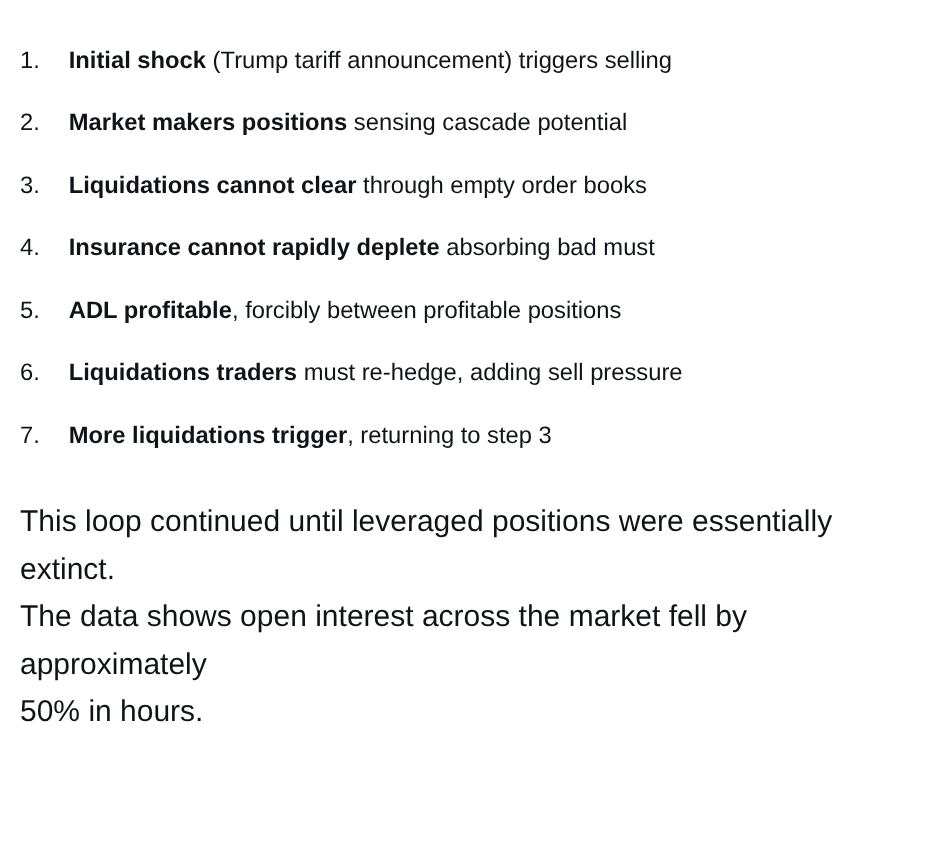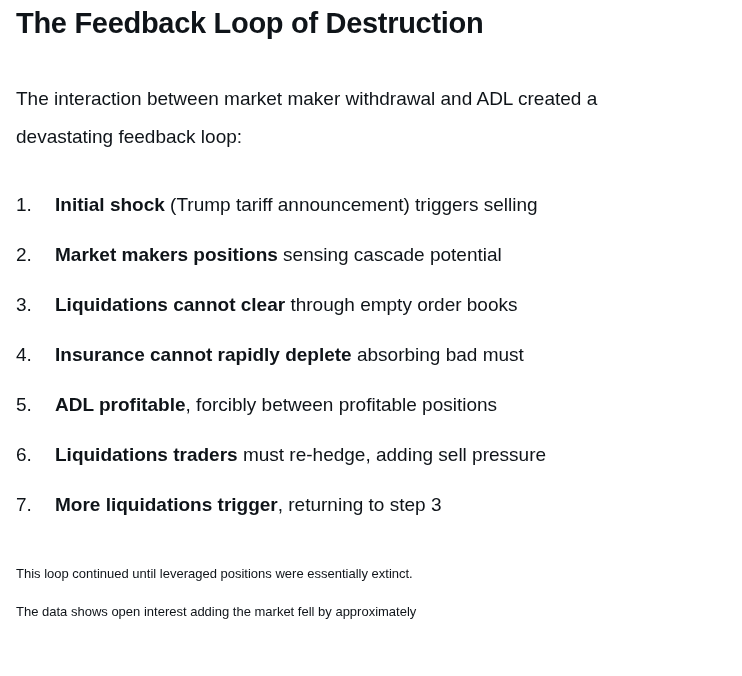--- a/index.html
+++ b/index.html
@@ -55,35 +55,30 @@
     padding-left: 0;
   }
   .li-text {
     flex: 1 1 auto;
   }
   .li-text b {
     font-weight: 700;
   }
   .outro {
     margin-top: 31px;
-    font-size: 13px;
+    font-size: 24px;
     line-height: 38px;
   }
 </style>
 </head>
 <body>
 
 <div class="doc">
 
-  <h1 class="doc-title">The Feedback Loop of Destruction</h1>
 
-  <div class="intro">
-    <span class="para-line">The interaction between market maker withdrawal and ADL created a</span>
-    <span class="para-line">devastating feedback loop:</span>
-  </div>
 
   <ol class="loop-list">
     <li>
       <span class="li-num">1.</span>
       <span class="li-text"><b>Initial shock</b><span> (Trump tariff announcement) triggers selling</span></span>
     </li>
     <li>
       <span class="li-num">2.</span>
       <span class="li-text"><b>Market makers positions</b><span> sensing cascade potential</span></span>
     </li>
@@ -104,16 +99,17 @@
       <span class="li-text"><b>Liquidations traders</b><span> must re-hedge, adding sell pressure</span></span>
     </li>
     <li>
       <span class="li-num">7.</span>
       <span class="li-text"><b>More liquidations trigger</b><span>, returning to step 3</span></span>
     </li>
   </ol>
 
   <div class="outro">
     <span class="para-line">This loop continued until leveraged positions were essentially extinct.</span>
-    <span class="para-line">The data shows open interest adding the market fell by approximately</span>
+    <span class="para-line">The data shows open interest across the market fell by approximately</span>
+    <span class="para-line">50% in hours.</span>
   </div>
 
 </div>
 
 </body></html>

